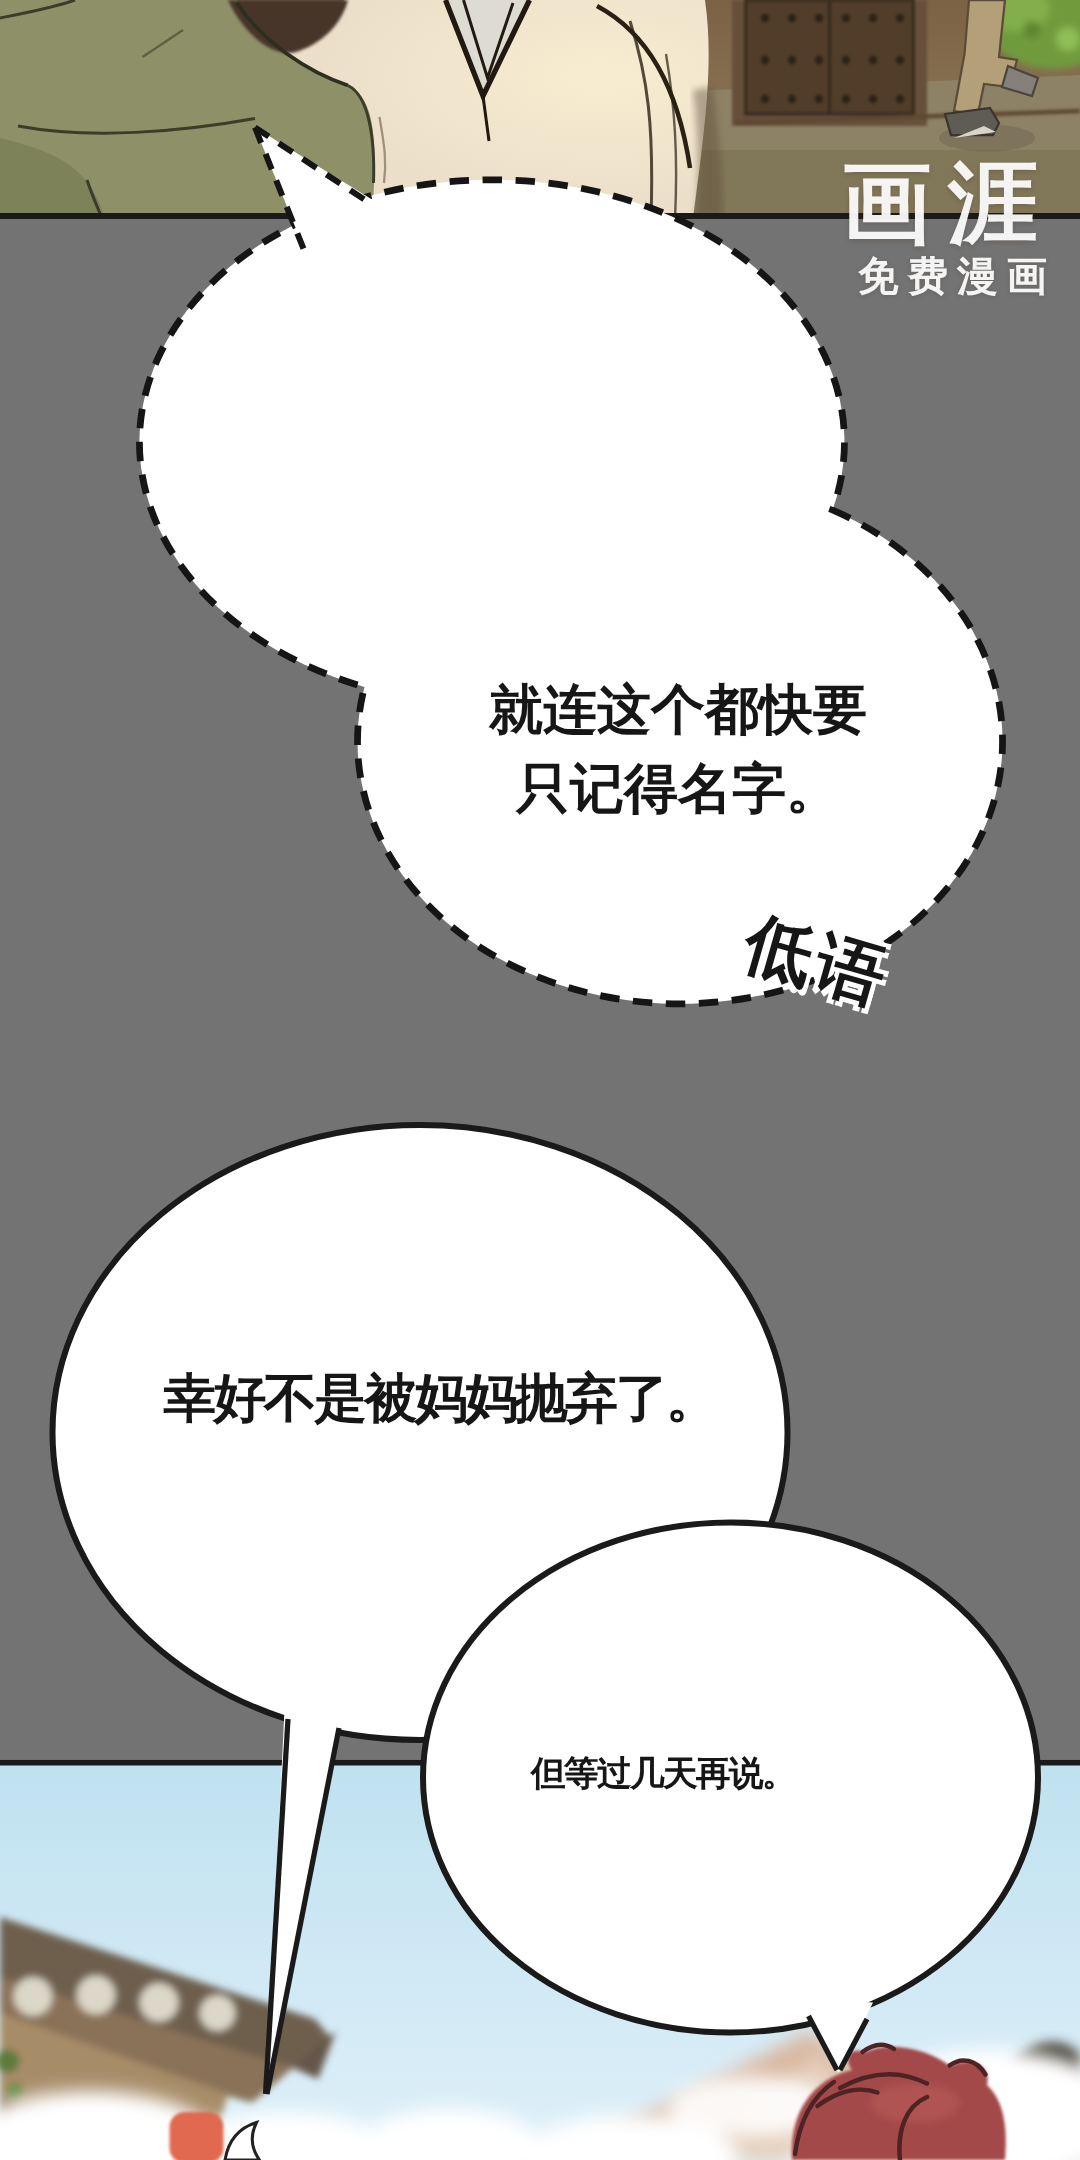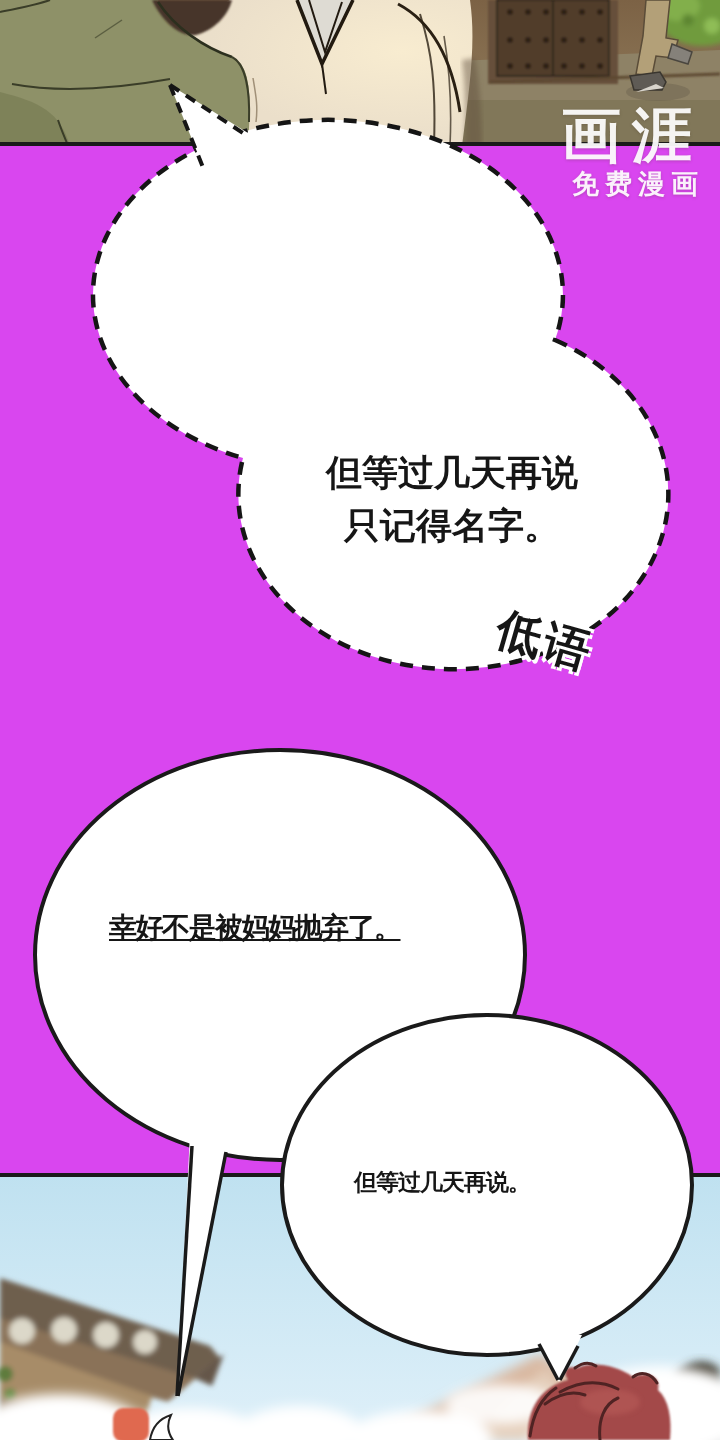--- a/index.html
+++ b/index.html
@@ -1,27 +1,27 @@
 <!DOCTYPE html>
 <html><head>
 <meta charset="utf-8">
 <style>
   html,body{margin:0;padding:0;background:#ffffff;}
   #page{
-    position:relative;width:720px;height:1440px;overflow:hidden;background:#d946ef;
+    position:relative;width:720px;height:1440px;overflow:hidden;background:#737373;
     font-family:"Liberation Sans","DejaVu Sans",sans-serif;
   }
   #art{position:absolute;left:0;top:0;}
   .speech{
     position:absolute;color:#161616;font-weight:700;white-space:nowrap;
     font-family:"Liberation Sans","DejaVu Sans",sans-serif;
   }
   .t1{left:190px;top:273px;font-size:35px;letter-spacing:-1px;}
   .t2{left:287px;top:446px;width:330px;text-align:center;font-size:36px;line-height:53px;letter-spacing:0;}
-  .t3{left:109px;top:909px;font-size:28px;letter-spacing:-1.5px;text-decoration:underline;}
+  .t3{left:109px;top:909px;font-size:35px;letter-spacing:-1.5px;}
   .t4{left:354px;top:1167px;font-size:23px;letter-spacing:-1px;}
   .whisper{
     left:506px;top:598px;font-size:46px;letter-spacing:3px;
     transform:rotate(16deg);transform-origin:left top;
     text-shadow:-3px -3px 0 #fff,3px -3px 0 #fff,-3px 3px 0 #fff,3px 3px 0 #fff;
   }
   .wm{position:absolute;color:rgba(255,255,255,0.93);font-weight:700;
       text-shadow:0 1px 3px rgba(70,52,34,0.25);white-space:nowrap;}
   .wm-logo{left:561px;top:96px;font-size:60px;letter-spacing:11px;}
   .wm-sub{left:572px;top:166px;font-size:27px;letter-spacing:6px;}
@@ -220,21 +220,21 @@
     <line x1="539" y1="1344" x2="558" y2="1380" stroke="#1a1a1a" stroke-width="3.5"></line>
     <line x1="578" y1="1346" x2="560" y2="1380" stroke="#1a1a1a" stroke-width="3.5"></line>
   </g>
 </svg>
 
   <div class="wm wm-logo">画涯</div>
   <div class="wm wm-sub">免费漫画</div>
 
 
   <div class="speech t2">
-    <div>但等过几天再说</div>
+    <div>就连这个都快要</div>
     <div>只记得名字。</div>
   </div>
 
   <div class="speech whisper">低语</div>
 
   <div class="speech t3">幸好不是被妈妈抛弃了。</div>
 
   <div class="speech t4">但等过几天再说。</div>
 </div>
 

